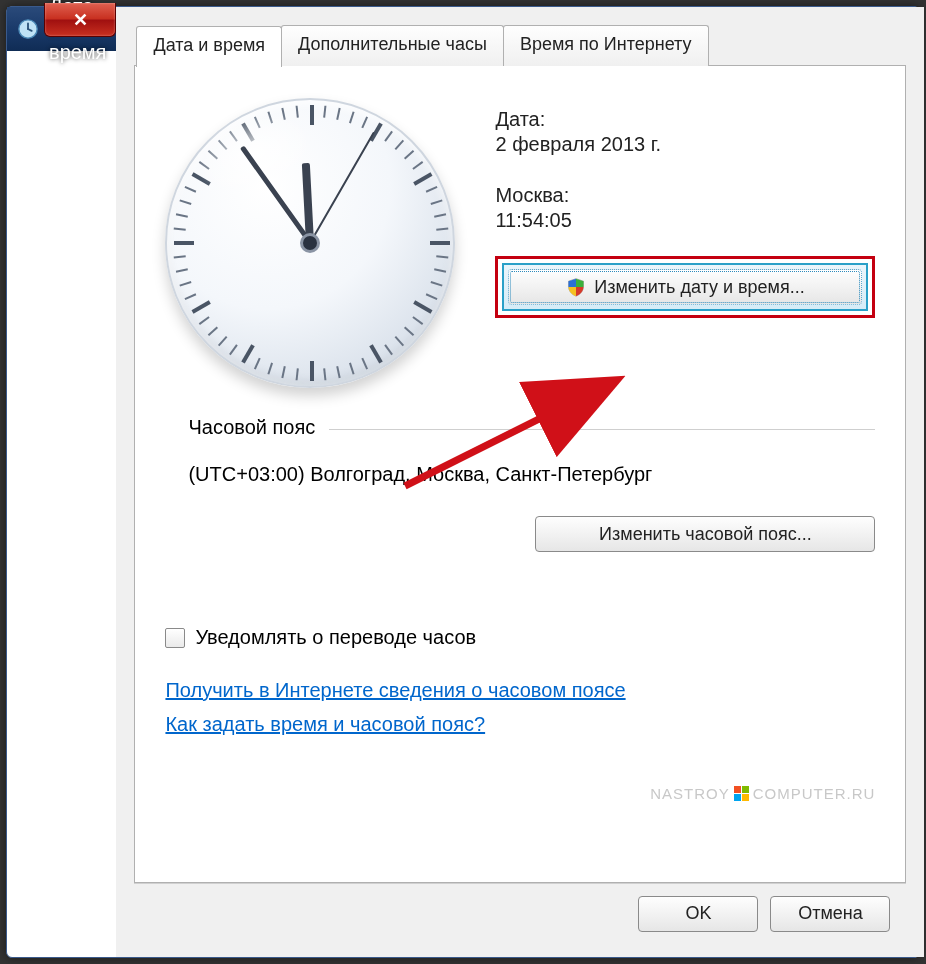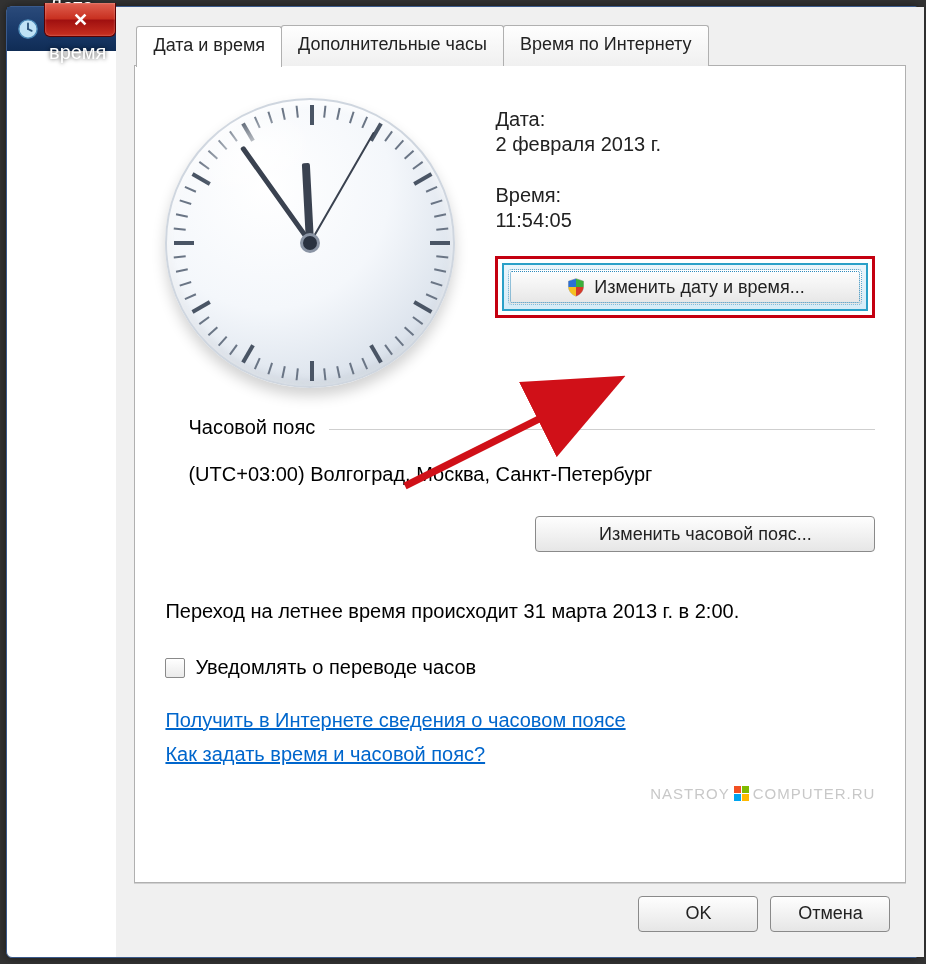--- a/index.html
+++ b/index.html
@@ -338,21 +338,21 @@
             <div class="hand hour" id="hhand" style="transform: rotate(357deg);"></div>
             <div class="hand minute" id="mhand" style="transform: rotate(324.5deg);"></div>
             <div class="hand second" id="shand" style="transform: rotate(30deg);"></div>
             <div class="hub"></div>
           </div>
         </div>
 
         <div class="info">
           <div class="lbl">Дата:</div>
           <div class="val">2 февраля 2013 г.</div>
-          <div class="lbl">Время:</div>
+          <div class="lbl">Москва:</div>
           <div class="val">11:54:05</div>
 
           <div class="change-dt-wrap">
             <div class="change-dt-inner">
               <button class="btn btn-dt">
                 <span class="shield-icon">
                   <svg viewBox="0 0 24 24" width="20" height="20">
                     <path d="M12 2 L21 5 V11 C21 17 17 21 12 23 C7 21 3 17 3 11 V5 Z" fill="#fff" stroke="#555" stroke-width="0.5"></path>
                     <path d="M12 2 L21 5 V12 H12 Z" fill="#3bb03b"></path>
                     <path d="M12 2 L3 5 V12 H12 Z" fill="#2a6fd6"></path>
@@ -381,21 +381,20 @@
           <span>Часовой пояс</span>
           <span class="line"></span>
         </div>
         <div class="tz-value">(UTC+03:00) Волгоград, Москва, Санкт-Петербург</div>
         <div class="tz-btn-row">
           <button class="btn" style="min-width:340px">Изменить часовой пояс...</button>
         </div>
       </div>
 
       <div class="dst-text">
-        <div>Переход на летнее время происходит 31 марта 2013 г. в 2:00.</div>
       </div>
 
       <div class="notify-row">
         <span class="checkbox"></span>
         <span>Уведомлять о переводе часов</span>
       </div>
 
       <div class="links">
         <div><span class="link">Получить в Интернете сведения о часовом поясе</span></div>
         <div><span class="link">Как задать время и часовой пояс?</span></div>

